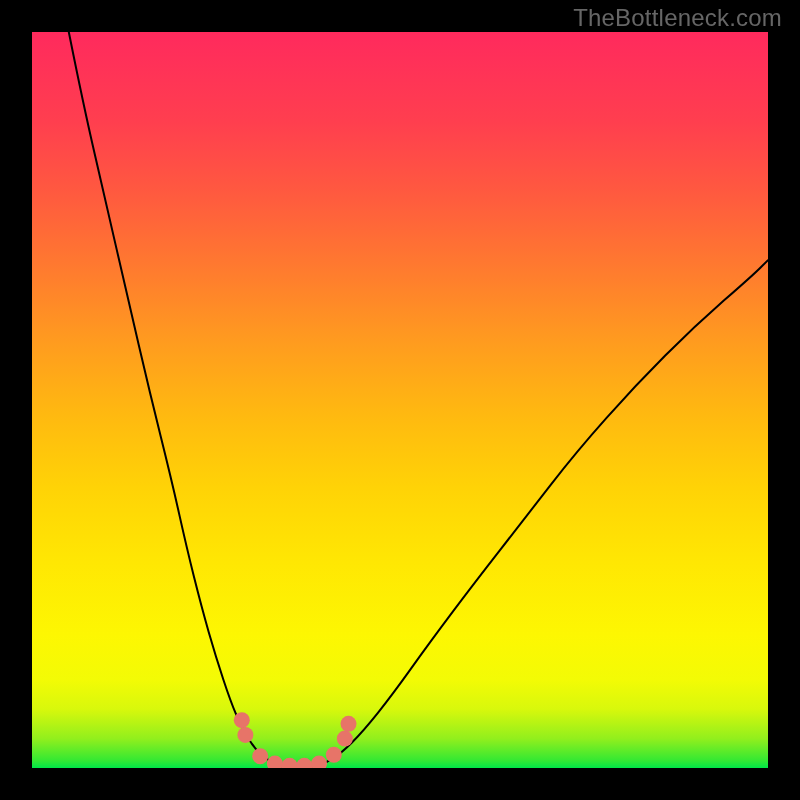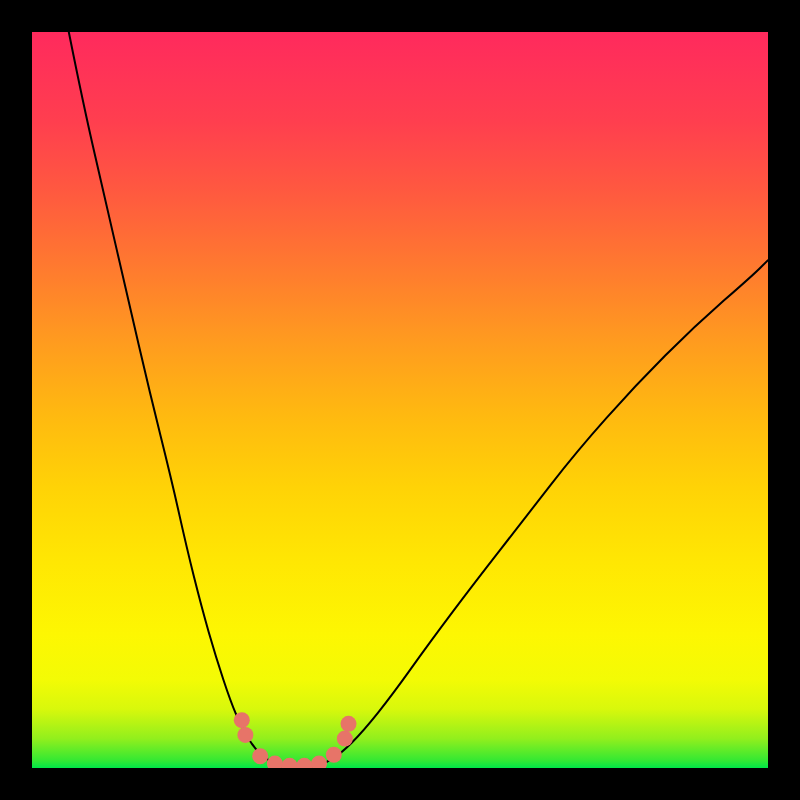--- a/index.html
+++ b/index.html
@@ -70,20 +70,21 @@
   }
   .beads {
     fill: #e77468;
     stroke: none;
   }
 </style>
 </head>
 <body>
 
 <div class="frame">
+  <div class="watermark">TheBottleneck.com</div>
   <div class="plot">
     <svg class="curve" viewBox="0 0 736 736">
       <path id="curvePath" class="curve-path" d="M 36.8 0.0 Q 51.5 73.6 62.6 121.4 Q 73.6 169.3 84.6 217.1 Q 95.7 265.0 106.7 312.8 Q 117.8 360.6 128.8 404.8 Q 139.8 449.0 147.2 482.1 Q 154.6 515.2 161.9 544.6 Q 169.3 574.1 176.6 599.8 Q 184.0 625.6 191.4 647.7 Q 198.7 669.8 204.2 682.6 Q 209.8 695.5 215.3 704.7 Q 220.8 713.9 226.3 719.8 Q 231.8 725.7 237.4 728.6 Q 242.9 731.6 242.9 731.6 Q 242.9 731.6 246.6 732.5 Q 250.2 733.4 253.9 733.8 Q 257.6 734.2 261.3 734.3 Q 265.0 734.5 268.6 734.3 Q 272.3 734.2 276.0 733.8 Q 279.7 733.4 283.4 732.9 Q 287.0 732.3 290.7 731.2 Q 294.4 730.1 294.4 730.1 Q 294.4 730.1 301.8 725.7 Q 309.1 721.3 320.2 710.2 Q 331.2 699.2 345.9 680.8 Q 360.6 662.4 379.0 636.6 Q 397.4 610.9 419.5 581.4 Q 441.6 552.0 467.4 518.9 Q 493.1 485.8 518.9 452.6 Q 544.6 419.5 574.1 386.4 Q 603.5 353.3 633.0 323.8 Q 662.4 294.4 691.8 268.6 Q 721.3 242.9 728.6 235.5 L 736.0 228.2"></path>
       <g id="beadsGroup" class="beads">
           <circle cx="209.8" cy="688.2" r="8"></circle>
           <circle cx="213.4" cy="702.9" r="8"></circle>
           <circle cx="228.2" cy="724.2" r="8"></circle>
           <circle cx="242.9" cy="731.6" r="8"></circle>
           <circle cx="257.6" cy="733.8" r="8"></circle>
           <circle cx="272.3" cy="733.8" r="8"></circle>

